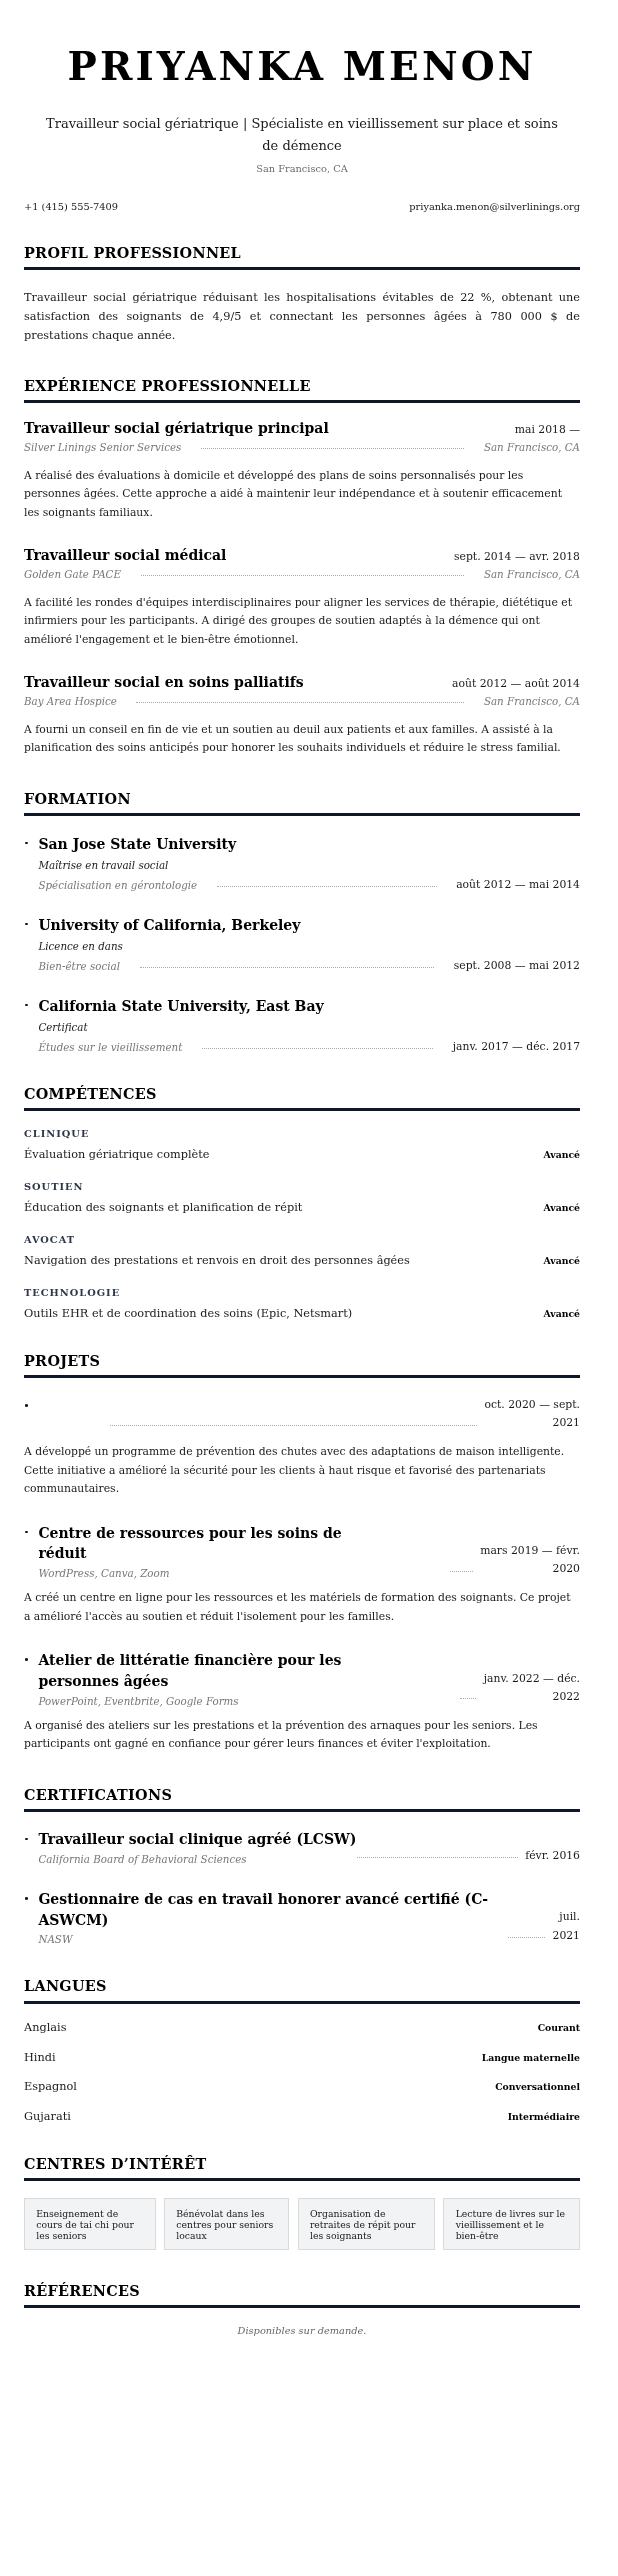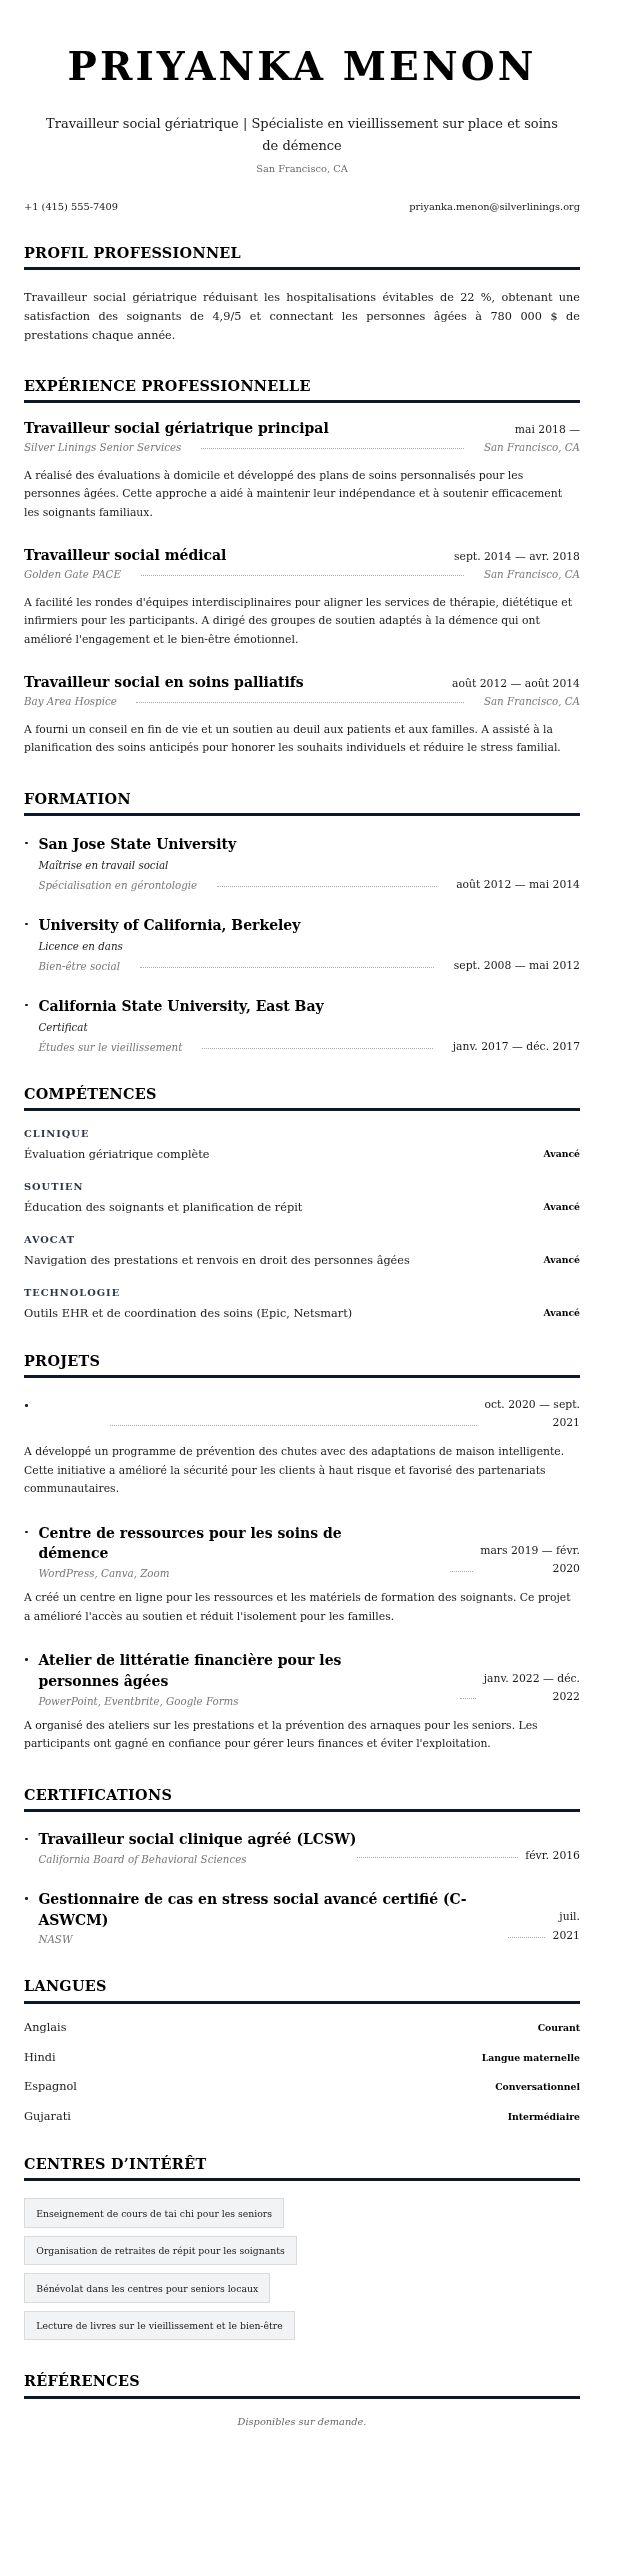--- a/index.html
+++ b/index.html
@@ -160,39 +160,39 @@
   .skill-group:last-child { margin-bottom: 0; }
   .skill-cat {
     font-size: 9.8px;
     font-weight: 700;
     color: #2d3748;
     letter-spacing: 1px;
   }
   .skill-row {
     display: flex;
     justify-content: space-between;
-    align-items: flex-start;
+    align-items: center;
     margin-top: 9.3px;
   }
   .skill-name { font-size: 11.3px; }
   .skill-level { font-size: 9.3px; font-weight: 700; color: #000; margin-left: 22px; }
 
   
   .lang-row {
     display: flex;
     justify-content: space-between;
     align-items: baseline;
     margin-bottom: 16.5px;
   }
   .lang-row:last-child { margin-bottom: 0; }
   .lang-name { font-size: 11.3px; }
   .lang-level { font-size: 9.3px; font-weight: 700; color: #000; }
 
   
-  .tags { display: flex; flex-direction: column; align-items: flex-start; gap: 8.2px; }
+  .tags { display: flex; flex-direction: row; align-items: flex-start; gap: 8.2px; }
   .tag {
     background: #f2f3f5;
     border: 1px solid #d9dadc;
     padding: 8.2px 11.3px;
     font-size: 9.3px;
     color: #1a1a1a;
   }
 
   .refs {
     text-align: center;
@@ -349,21 +349,21 @@
               <div>2021</div>
             </div>
           </div>
         </div>
         <p class="desc">A développé un programme de prévention des chutes avec des adaptations de maison intelligente. Cette initiative a amélioré la sécurité pour les clients à haut risque et favorisé des partenariats communautaires.</p>
       </div>
       <div class="proj">
         <div class="proj-head">
           <span class="bullet"></span>
           <div class="bleft">
-            <div class="btitle">Centre de ressources pour les soins de démence</div>
+            <div class="btitle">Centre de ressources pour les soins de réduit</div>
             <div class="proj-tools-row">
               <span class="sub-left">WordPress, Canva, Zoom</span>
             </div>
           </div>
           <div class="bright">
             <span class="leader" style="margin:0 7.2px 7.2px 62px;"></span>
             <div class="date-block">
               <div>mars 2019 — févr.</div>
               <div>2020</div>
             </div>
@@ -410,21 +410,21 @@
             <div class="date-block">
               <div>févr. 2016</div>
             </div>
           </div>
         </div>
       </div>
       <div class="proj">
         <div class="proj-head">
           <span class="bullet"></span>
           <div class="bleft" style="flex: 0 0 464px;">
-            <div class="btitle">Gestionnaire de cas en stress social avancé certifié (C-ASWCM)</div>
+            <div class="btitle">Gestionnaire de cas en travail honorer avancé certifié (C-ASWCM)</div>
             <div class="proj-tools-row">
               <span class="sub-left">NASW</span>
             </div>
           </div>
           <div class="bright">
             <span class="leader" style="margin:0 7.2px 7.2px 5.2px;"></span>
             <div class="date-block">
               <div>juil.</div>
               <div>2021</div>
             </div>
@@ -454,22 +454,22 @@
         <span class="lang-level">Intermédiaire</span>
       </div>
     </div>
   </section>
 
   <section class="section">
     <h2 class="section-title">CENTRES D’INTÉRÊT</h2>
     <div class="section-body">
       <div class="tags">
         <span class="tag">Enseignement de cours de tai chi pour les seniors</span>
+        <span class="tag">Bénévolat dans les centres pour seniors locaux</span>
         <span class="tag">Organisation de retraites de répit pour les soignants</span>
-        <span class="tag">Bénévolat dans les centres pour seniors locaux</span>
         <span class="tag">Lecture de livres sur le vieillissement et le bien-être</span>
       </div>
     </div>
   </section>
 
   <section class="section">
     <h2 class="section-title">RÉFÉRENCES</h2>
     <div class="section-body">
       <p class="refs">Disponibles sur demande.</p>
     </div>

